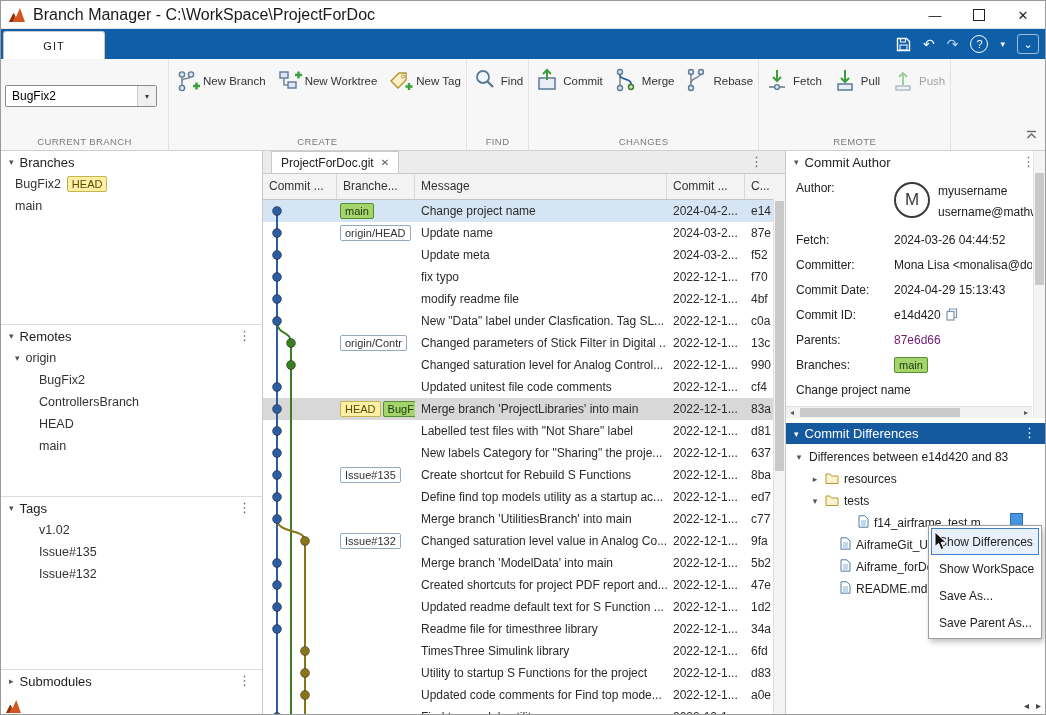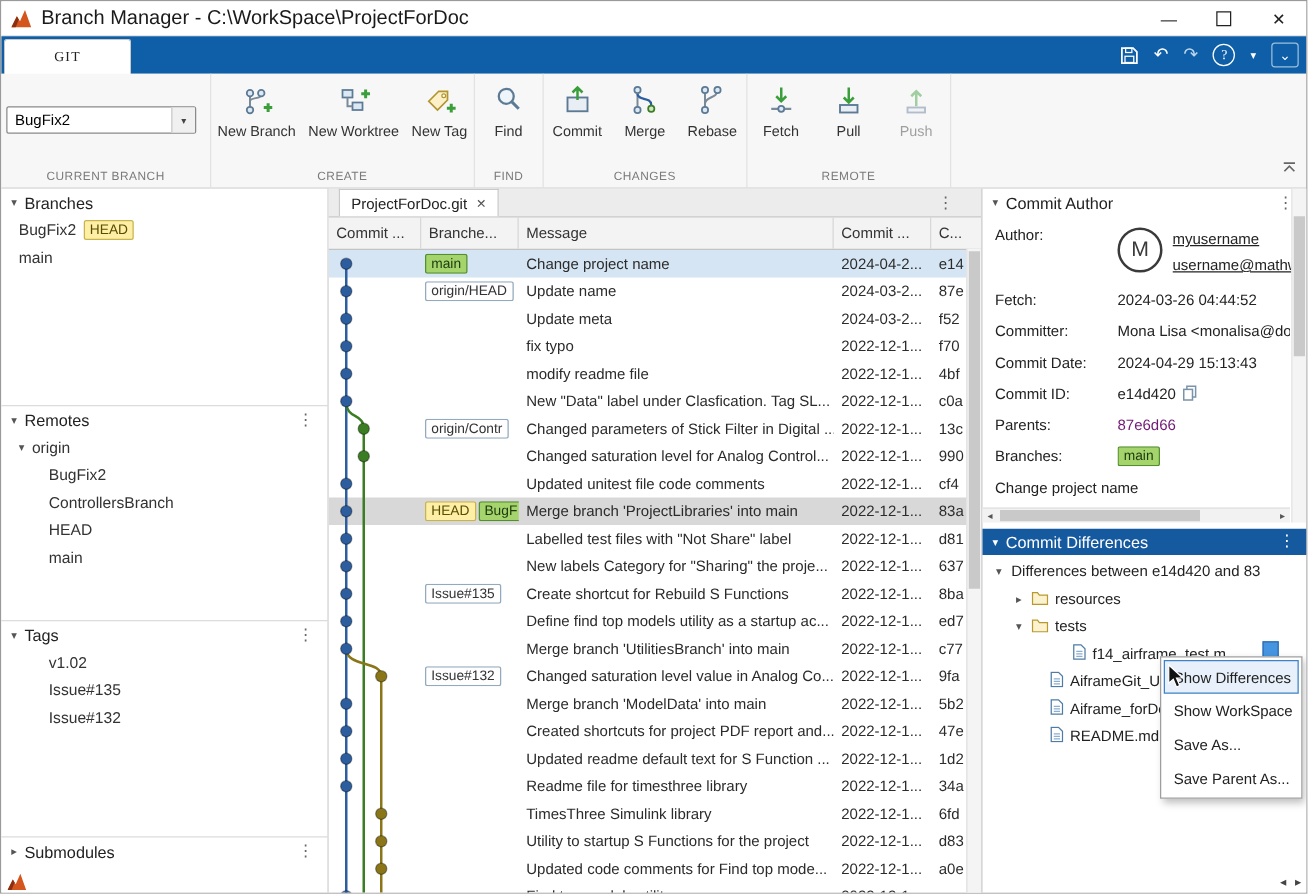--- a/index.html
+++ b/index.html
@@ -5,33 +5,33 @@
   html,body{margin:0;padding:0;background:#e8e8e8;font-family:"Liberation Sans",sans-serif;}
   .window{position:relative;width:1046px;height:715px;background:#fff;overflow:hidden;border:1px solid #9a9a9a;box-sizing:border-box;}
   
   .titlebar{position:absolute;left:0;top:0;width:100%;height:28px;background:#fff;display:flex;align-items:center;box-sizing:border-box;border-bottom:1px solid #e5e5e5;}
   .titlebar .app-logo{margin:0 8px 0 8px;display:flex;}
   .title-text{font-size:16px;color:#1a1a1a;}
   .win-controls{position:absolute;right:0;top:0;height:28px;display:flex;}
   .win-btn{width:44px;height:28px;display:flex;align-items:center;justify-content:center;font-size:13px;color:#222;}
   .max-box{width:10px;height:10px;border:1.4px solid #222;display:inline-block;}
   
-  .ribbon{position:absolute;left:0;top:28px;width:100%;height:30px;background:#0e5fa8;font-family:Liberation Serif, serif;}
+  .ribbon{position:absolute;left:0;top:28px;width:100%;height:30px;background:#0e5fa8;}
   .git-tab{position:absolute;left:2px;top:2px;width:100px;height:28px;background:#fff;border:1px solid #c8c8c8;border-bottom:none;border-radius:3px 3px 0 0;display:flex;align-items:center;justify-content:center;font-size:11px;letter-spacing:1px;color:#222;}
   .ribbon-icons{position:absolute;right:6px;top:0;height:30px;display:flex;align-items:center;gap:12px;color:#fff;}
   .ricon{font-size:14px;color:#fff;display:flex;align-items:center;justify-content:center;}
   .ricon.dim{color:#bcd6ec;}
   .help-circle{width:16px;height:16px;border:1.4px solid #fff;border-radius:50%;font-size:11px;display:flex;align-items:center;justify-content:center;}
   .box-caret{width:20px;height:18px;border:1px solid rgba(255,255,255,.6);border-radius:3px;display:flex;align-items:center;justify-content:center;font-size:11px;}
   
   .toolstrip{position:absolute;left:0;top:58px;width:100%;height:92px;background:#f7f7f7;border-bottom:1px solid #cfcfcf;box-sizing:border-box;display:flex;}
   .ts-sec{position:relative;border-right:1px solid #e2e2e2;box-sizing:border-box;padding-bottom:16px;}
   .ts-label{position:absolute;bottom:3px;left:0;right:0;text-align:center;font-size:9.5px;color:#7a7a7a;letter-spacing:.4px;}
   .ts-body{display:flex;align-items:flex-start;height:100%;box-sizing:border-box;}
-  .ts-btn{display:flex;flex-direction:column;align-items:center;gap:3px;padding:8px 5px 0 5px;min-width:44px;font-size:11.5px;color:#333;text-align:left;line-height:1.1;}
+  .ts-btn{display:flex;flex-direction:row;align-items:center;gap:3px;padding:8px 5px 0 5px;min-width:44px;font-size:11.5px;color:#333;text-align:left;line-height:1.1;}
   .ts-btn.disabled{opacity:.45;}
   .sec-branch{width:168px;}
   .combo{position:absolute;left:4px;top:26px;width:152px;height:22px;border:1px solid #8a8a8a;border-radius:2px;background:#fff;display:flex;box-sizing:border-box;}
   .combo-text{flex:1;font-size:12px;padding:3px 6px;white-space:nowrap;overflow:hidden;}
   .combo-btn{width:18px;border-left:1px solid #c9c9c9;background:#f0f0f0;font-size:8px;color:#444;display:flex;align-items:center;justify-content:center;}
   .collapse-strip{position:absolute;right:8px;bottom:6px;}
   
   .main{position:absolute;left:0;top:150px;width:1046px;height:565px;}
   .sidebar{position:absolute;left:0;top:0;width:262px;height:565px;border-right:1px solid #c9c9c9;background:#fff;box-sizing:border-box;}
   .panel{position:absolute;left:0;width:262px;box-sizing:border-box;}
@@ -67,21 +67,21 @@
   .trow .col-branch{display:flex;gap:2px;padding-left:3px;align-items:center;}
   .graph-svg{position:absolute;left:0;top:0;pointer-events:none;}
   .vscroll{position:absolute;right:0;top:48px;width:12px;height:517px;background:#f4f4f4;border-left:1px solid #e0e0e0;box-sizing:border-box;}
   .vscroll .thumb{position:absolute;left:1px;right:1px;top:2px;height:270px;background:#c9c9c9;}
   
   .rightpanel{position:absolute;left:784px;top:0;width:262px;height:565px;background:#fff;border-left:1px solid #c9c9c9;box-sizing:border-box;}
   .cd-header{height:22px;display:flex;align-items:center;gap:6px;font-size:13px;color:#222;padding-left:8px;position:relative;}
   .cd-author{display:flex;padding:8px 0 4px 10px;font-size:12px;color:#222;}
   .cd-author .alabel{width:98px;}
   .avatar{width:36px;height:36px;border:2px solid #3a3a3a;border-radius:50%;display:flex;align-items:center;justify-content:center;font-size:17px;color:#3a3a3a;box-sizing:border-box;margin-top:1px;}
-  .aname{margin-left:8px;line-height:21px;white-space:nowrap;overflow:hidden;width:96px;text-decoration:underline;}
+  .aname{margin-left:8px;line-height:21px;white-space:nowrap;overflow:hidden;width:96px;}
   .cd-row{display:flex;height:25px;align-items:center;font-size:12px;color:#222;}
   .cd-label{width:98px;padding-left:10px;flex:none;}
   .cd-value{white-space:nowrap;overflow:hidden;width:138px;display:flex;align-items:center;gap:5px;text-align:right;}
   .link{color:#701a75;}
   .copy-ic{display:inline-flex;}
   .cd-msg{font-size:12px;color:#222;padding:6px 0 0 10px;}
   .hscroll{position:absolute;left:0;top:255px;width:246px;height:12px;background:#f2f2f2;border-top:1px solid #e0e0e0;box-sizing:border-box;}
   .hscroll .arrow{position:absolute;top:0;width:12px;height:11px;font-size:8px;color:#555;display:flex;align-items:center;justify-content:center;}
   .hscroll .thumb{position:absolute;left:14px;top:1px;width:160px;height:9px;background:#c9c9c9;}
   .cd-vscroll{position:absolute;right:2px;top:0;width:12px;height:267px;background:#f4f4f4;border-left:1px solid #e4e4e4;box-sizing:border-box;}

